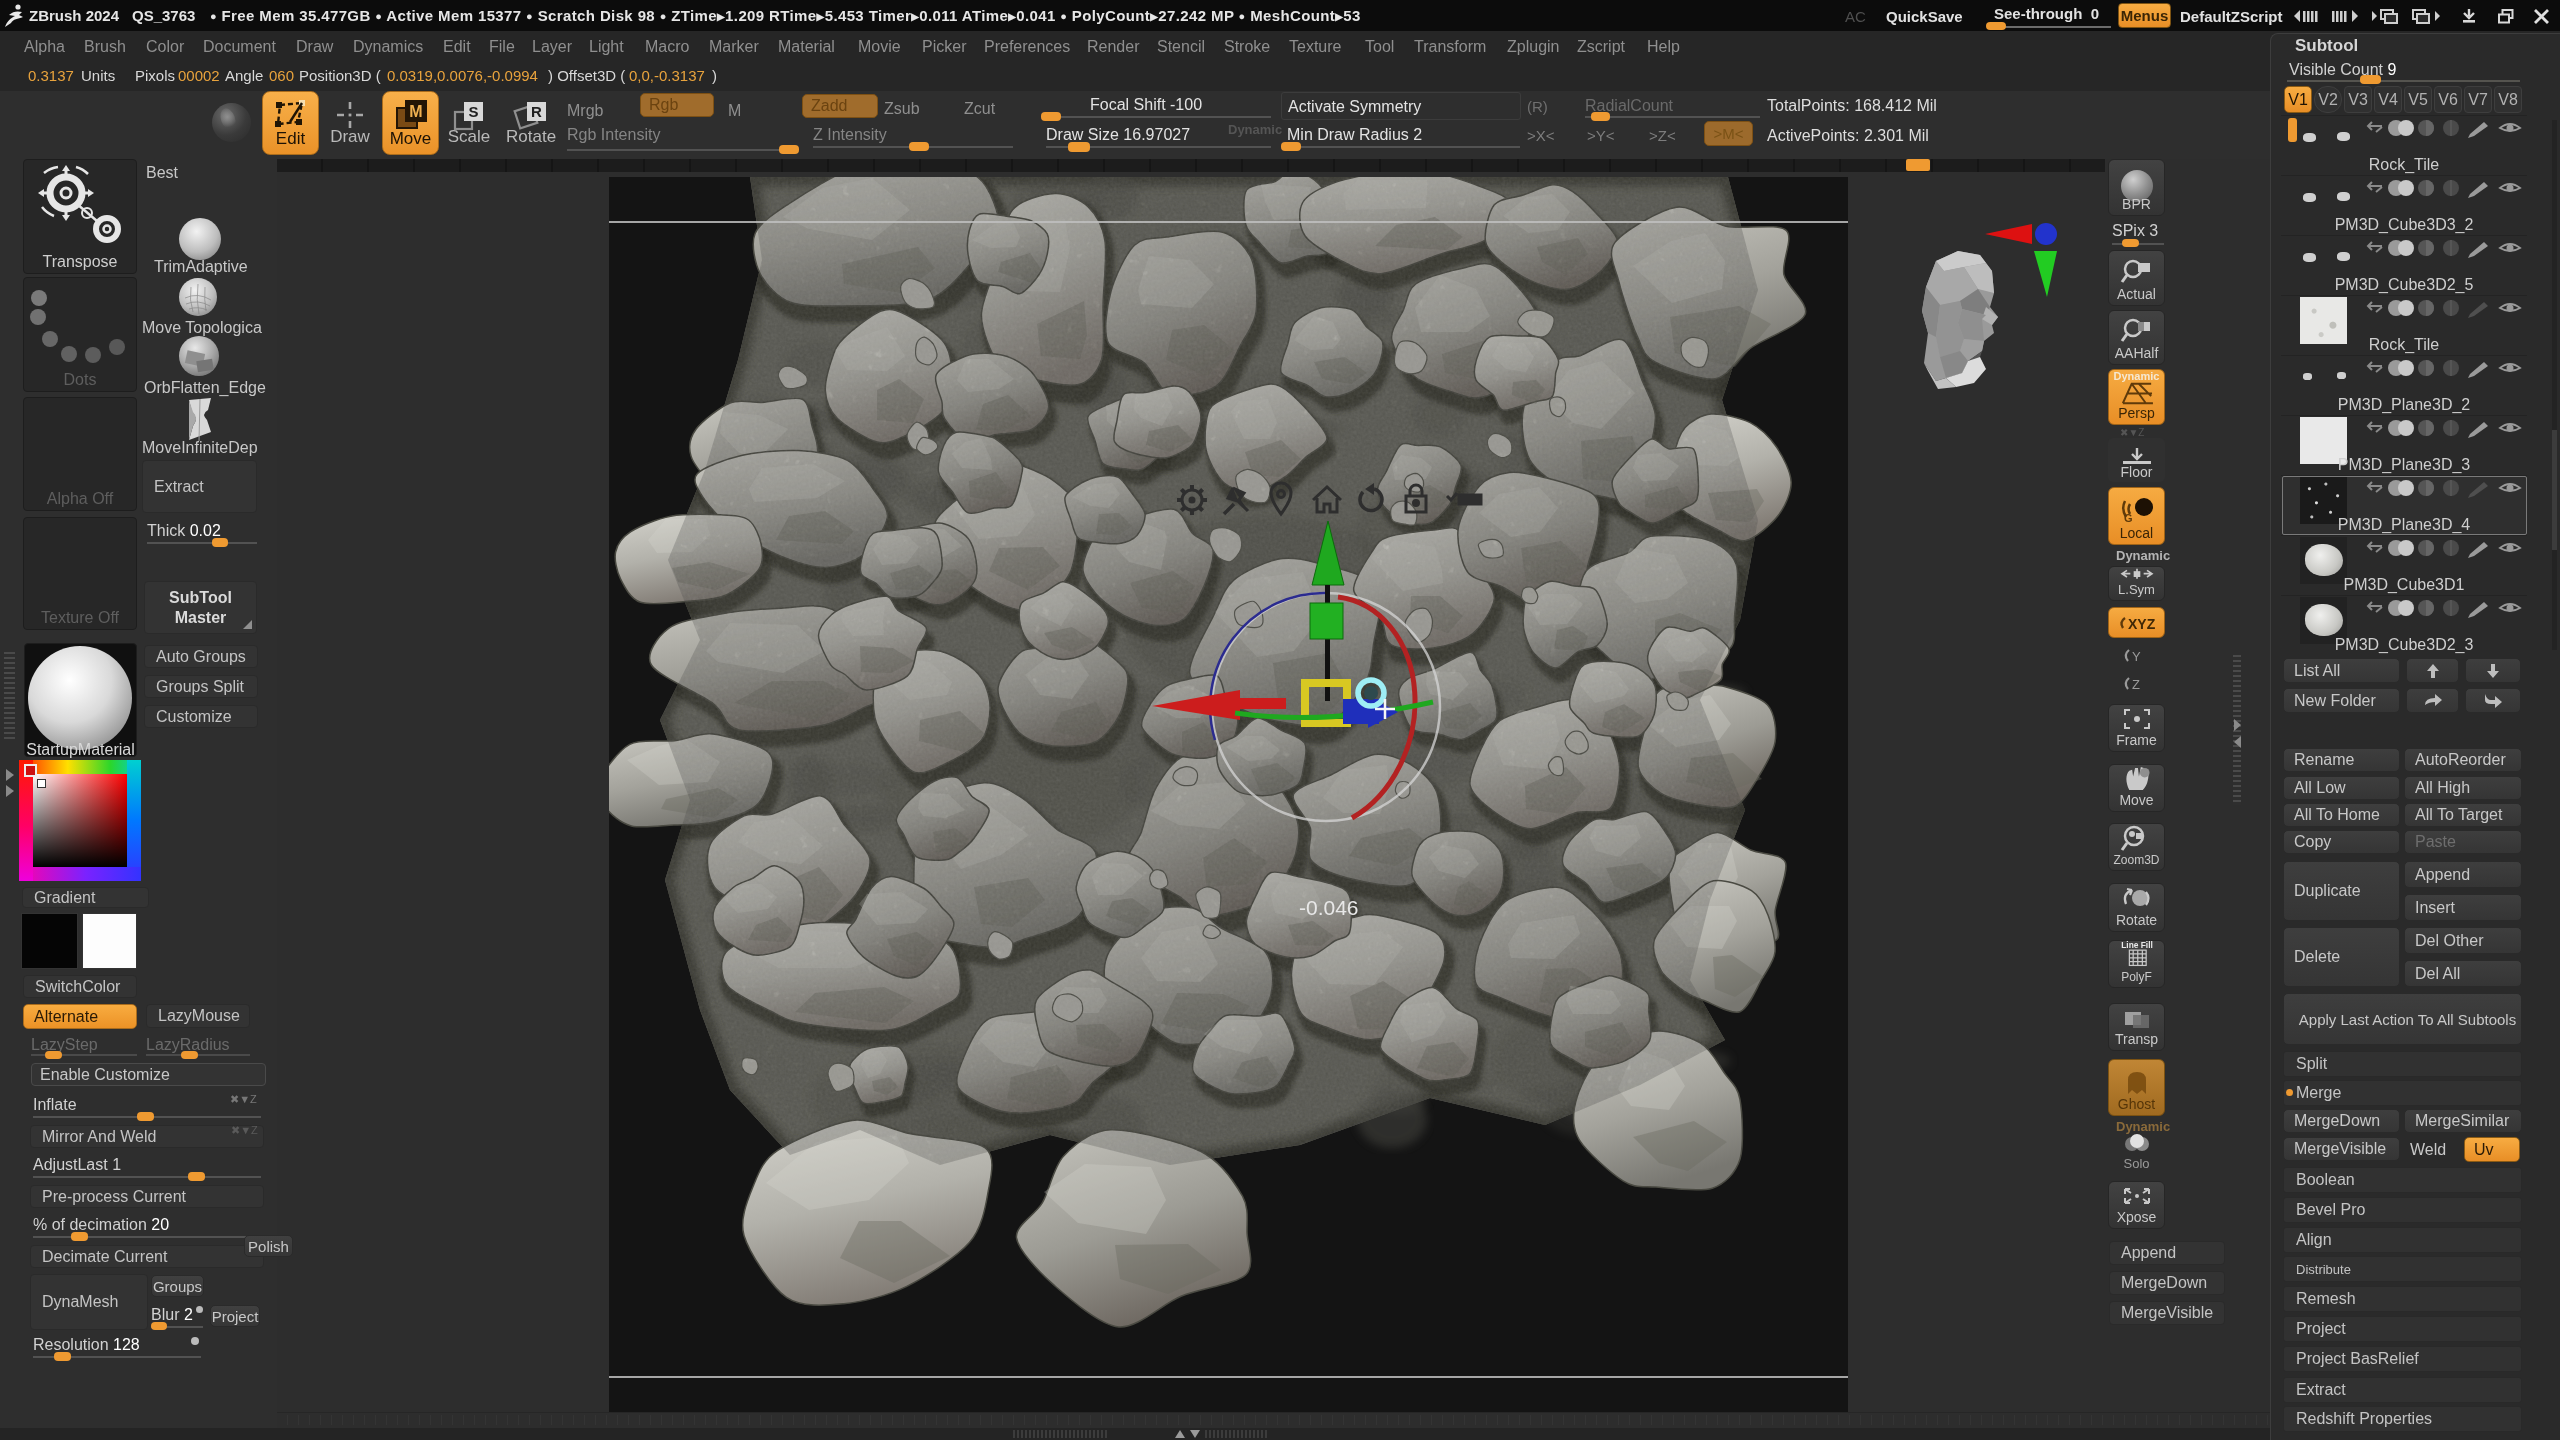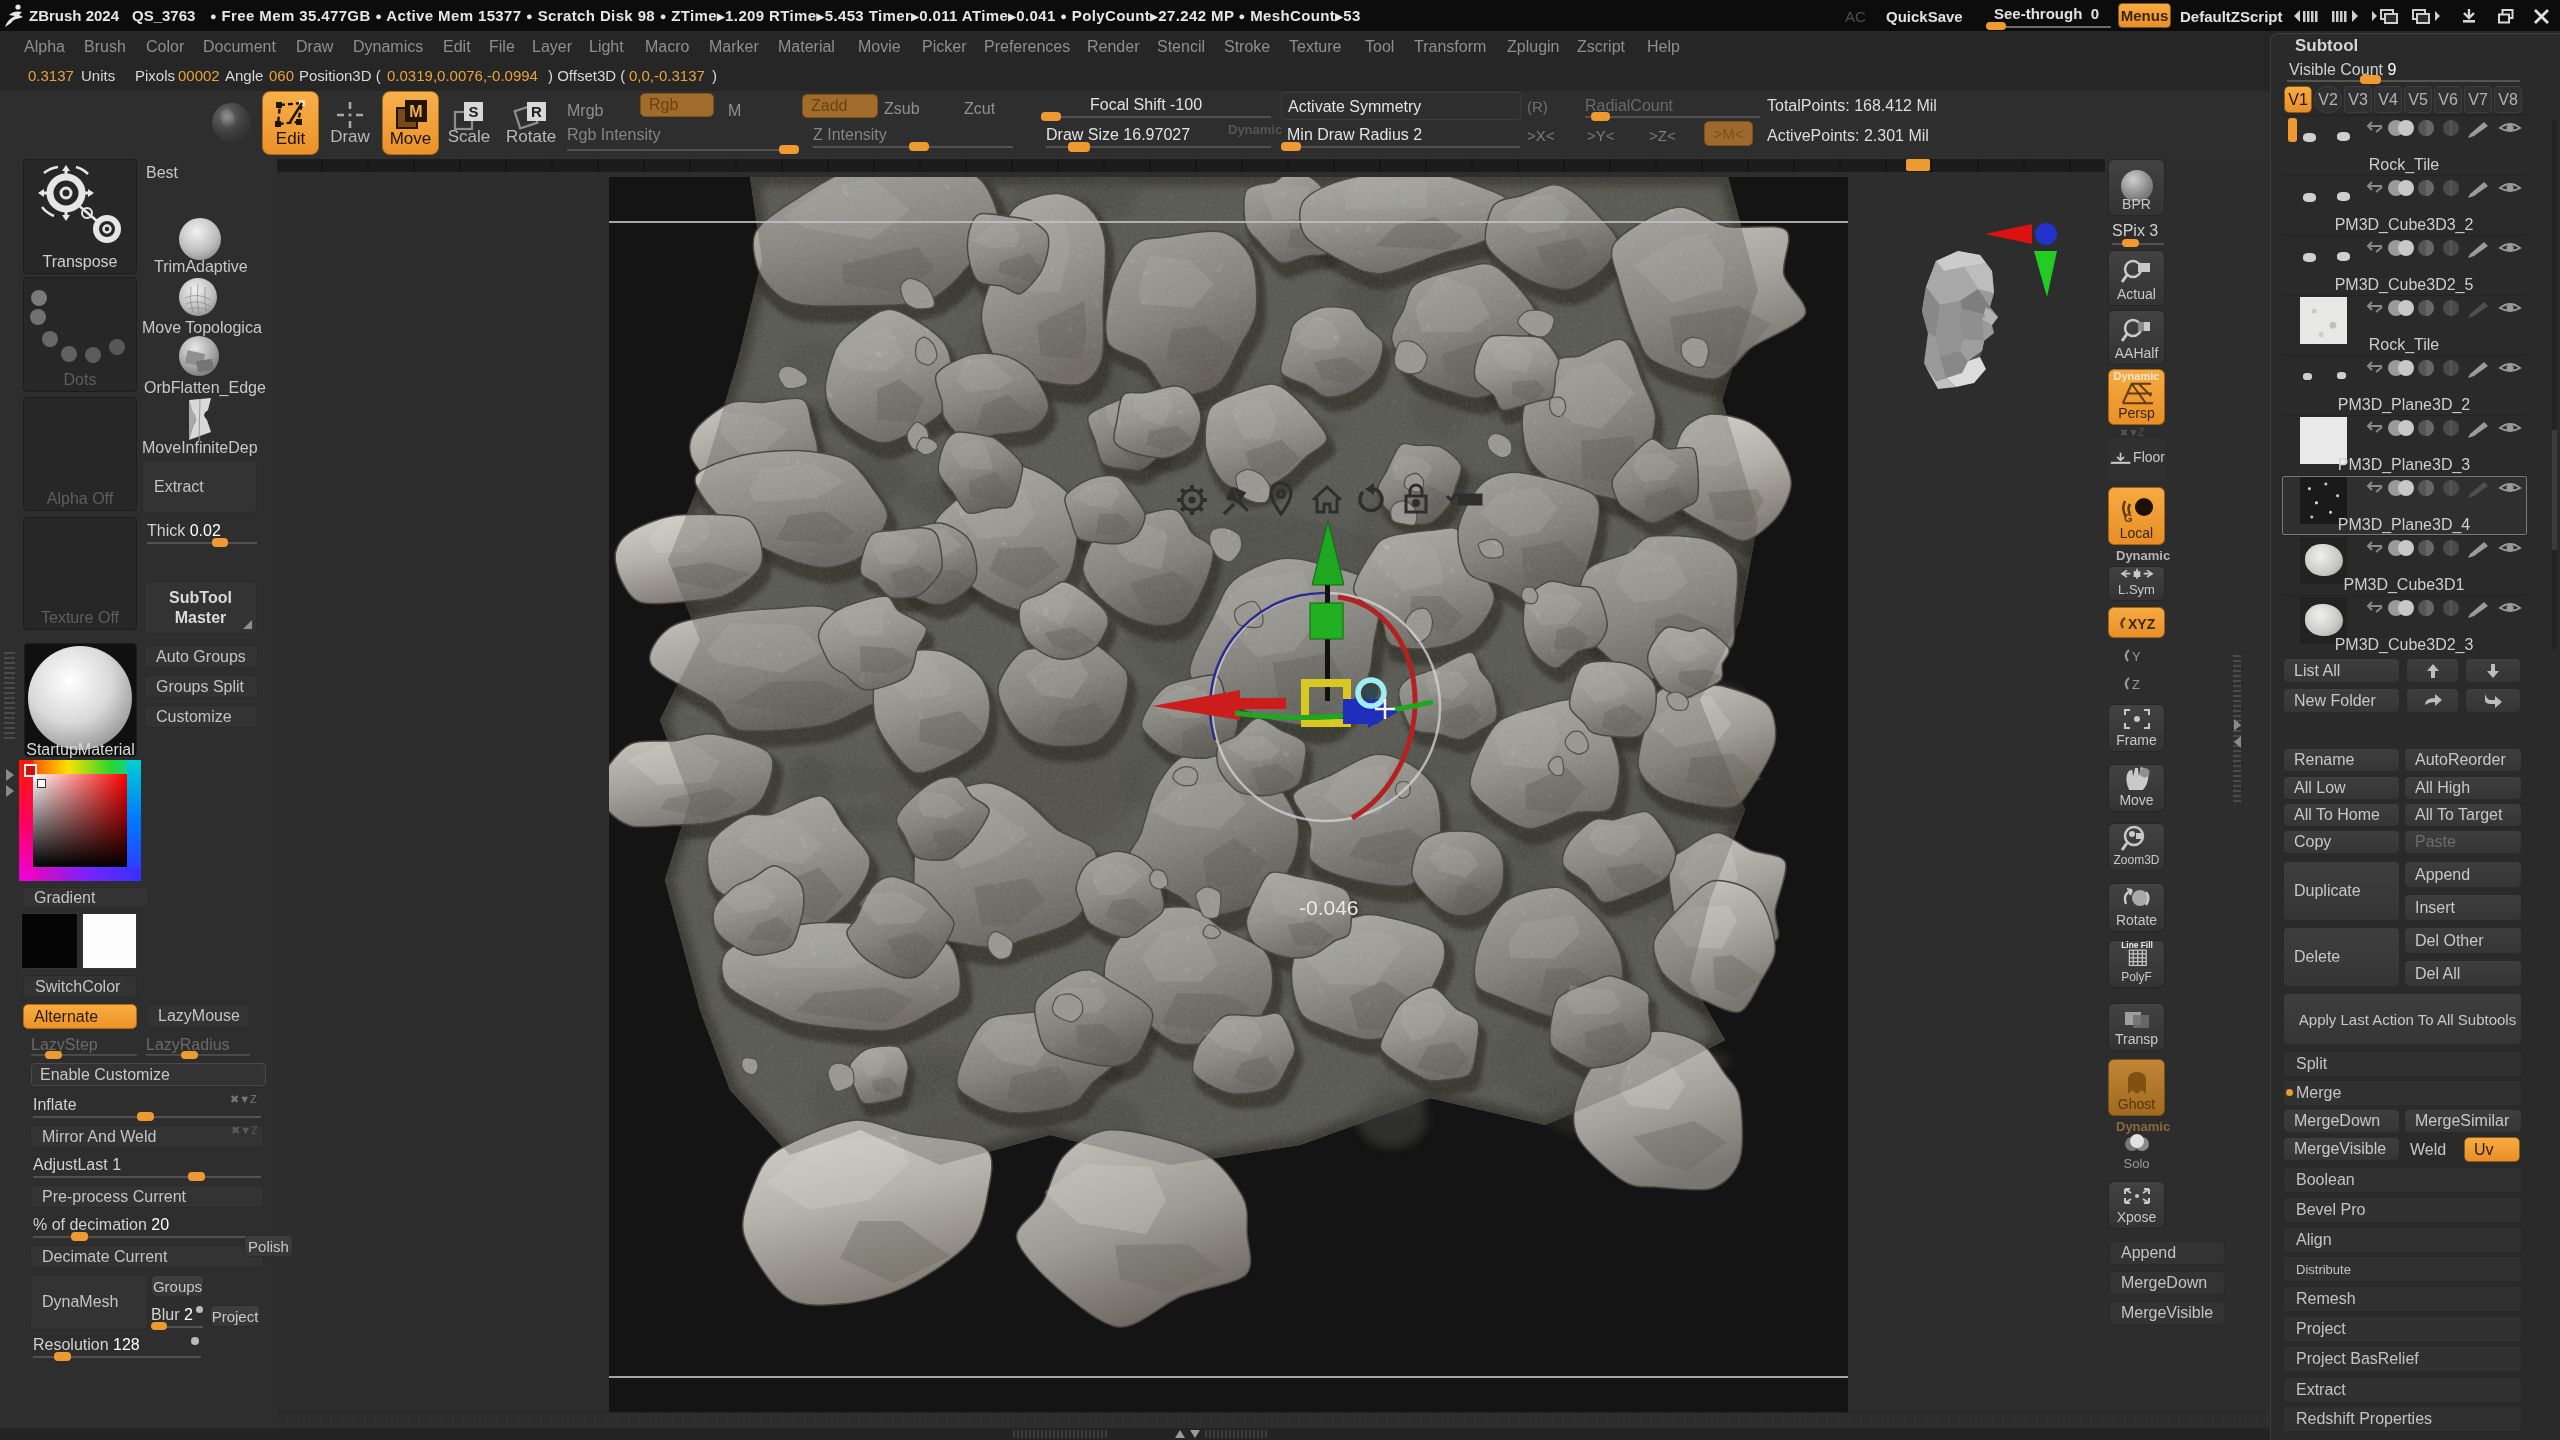--- a/index.html
+++ b/index.html
@@ -916,21 +916,21 @@
     <div class="shelf oshelf" style="top:369px;height:56px;padding-bottom:3px">
       <div style="font-size:11px;font-weight:bold;color:#f5e8d2">Dynamic</div>
       <svg width="40" height="26" viewBox="0 0 40 26">
         <g stroke="#5f3a0a" stroke-width="2.2" fill="none">
 <path d="M4 24 L14 2 L36 2 M4 24 L38 24 M9 13 L37 13 M14 2 L30 24 M22 2 L36 16"></path>
         </g>
       </svg>
       <div style="font-size:14px">Persp</div>
     </div>
     <div class="lb" style="left:2120px;top:427px;font-size:10px;color:#555;font-weight:400;">✖▼Z</div>
-    <div style="position:absolute;left:2108px;top:438px;width:57px;height:44px;background:#303030;border-radius:5px;color:#c9c9c9;display:flex;flex-direction:row;align-items:center;justify-content:flex-end;font-size:14px;padding-bottom:2px">
+    <div style="position:absolute;left:2108px;top:438px;width:57px;height:44px;background:#303030;border-radius:5px;color:#c9c9c9;display:flex;flex-direction:column;align-items:center;justify-content:flex-end;font-size:14px;padding-bottom:2px">
       <svg width="36" height="22" viewBox="0 0 36 22">
         <path d="M18 2 L18 12 M13 8 L18 13 L23 8" stroke="#c9c9c9" stroke-width="2.4" fill="none"></path>
         <rect x="4" y="15" width="28" height="3" fill="#c9c9c9"></rect>
       </svg>
       <div style="margin-top:-4px">Floor</div>
     </div>
     <div class="shelf oshelf" style="top:487px;height:58px;padding-bottom:3px">
       <svg width="40" height="30" viewBox="0 0 40 30">
         <circle cx="27" cy="12" r="9" fill="#1d1104"></circle>
 <path d="M8 6 Q4 14 9 22 M13 9 Q10 14 13 19" stroke="#5f3a0a" stroke-width="2.5" fill="none"></path>

